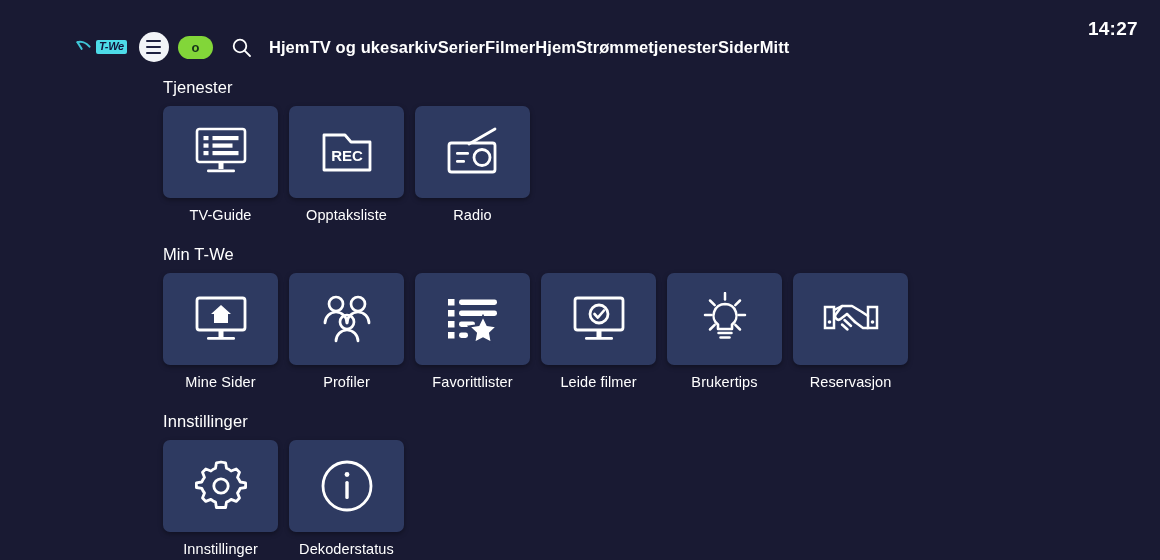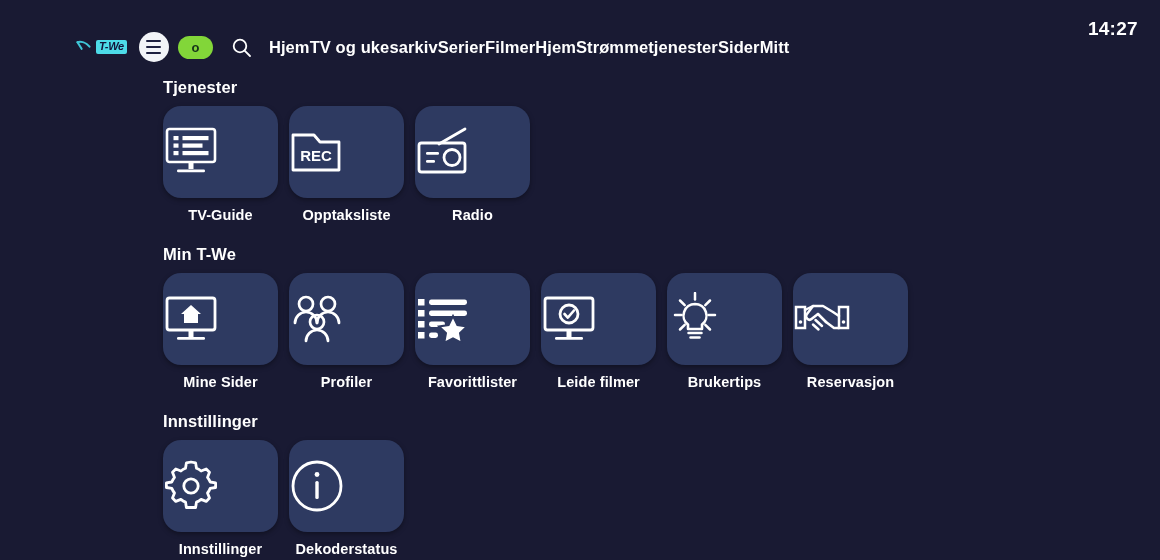--- a/index.html
+++ b/index.html
@@ -130,49 +130,49 @@
   .content {
     position: absolute;
     left: 163px;
     top: 78px;
     right: 0;
   }
   .section { margin-bottom: 0; }
   .section-title {
     color: #ffffff;
     font-size: 16.5px;
-    font-weight: bold;
+    font-weight: normal;
     margin: 0 0 9px 0;
     letter-spacing: 0.1px;
   }
   .tile-row {
     display: flex;
     gap: 11px;
   }
   .tile-wrap {
     width: 115px;
     flex: 0 0 auto;
   }
   .tile {
     width: 115px;
     height: 92px;
     background: #2e3a61;
-    border-radius: 18px;
-    display: flex;
-    align-items: center;
-    justify-content: flex-start;
+    border-radius: 7px;
+    display: flex;
+    align-items: center;
+    justify-content: center;
     box-shadow: 0 2px 5px rgba(0,0,0,0.35);
   }
   .tile svg { display: block; }
   .tile-label {
     margin-top: 9px;
     text-align: center;
     color: #ffffff;
     font-size: 14.5px;
-    font-weight: bold;
+    font-weight: normal;
     letter-spacing: 0.1px;
     white-space: nowrap;
   }
   .sec-gap-1 { height: 22px; }
   .sec-gap-2 { height: 22px; }
 </style>
 </head>
 <body>
 
 <div class="screen">

